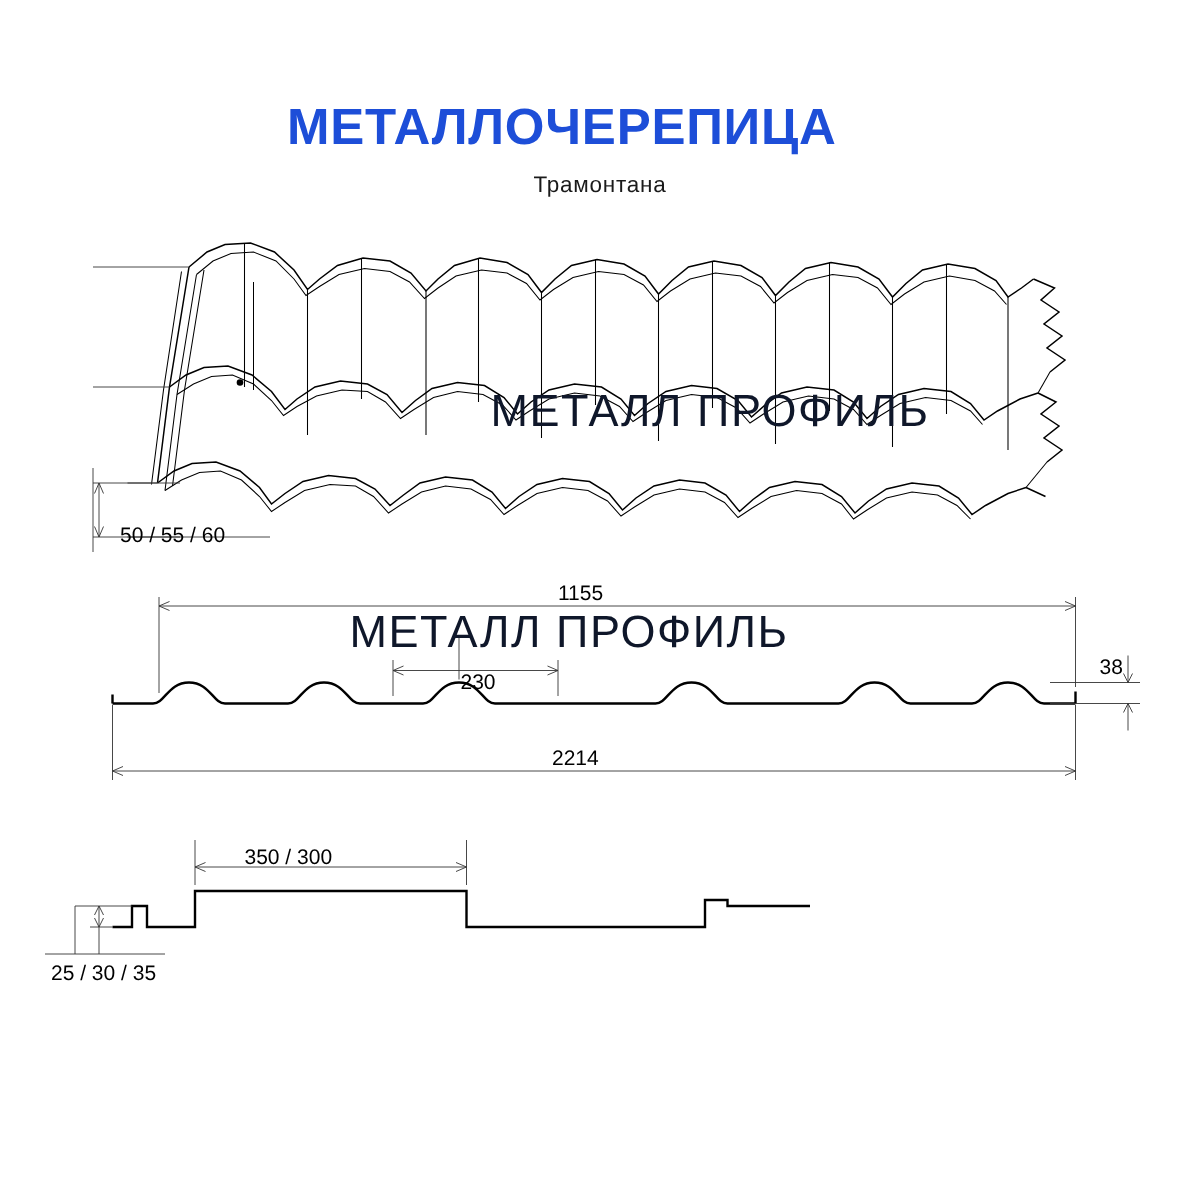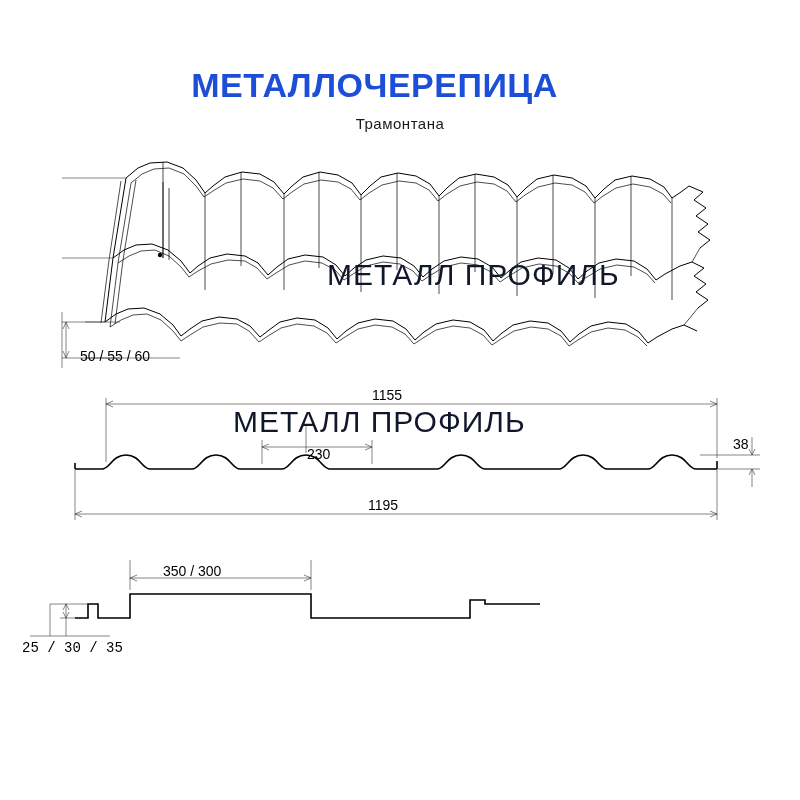--- a/index.html
+++ b/index.html
@@ -47,21 +47,21 @@
     font-size: 14px;
     color: #000;
     white-space: nowrap;
   }
   .lbl-50 { left: 80px; top: 348px; }
   .lbl-1155 { left: 352px; top: 387px; margin-left: 20px; }
   .lbl-230 { left: 307px; top: 446px; }
   .lbl-25 { left: 733px; top: 436px; }
   .lbl-1195 { left: 368px; top: 497px; }
   .lbl-350 { left: 163px; top: 563px; }
-  .lbl-2530 { left: 22px; top: 640px; font-family: Liberation Mono, monospace; }
+  .lbl-2530 { left: 34px; top: 640px; }
   .wm {
     position: absolute;
     font-weight: normal;
     color: #0f172a;
     letter-spacing: 1px;
     pointer-events: none;
     user-select: none;
   }
   .wm1 { left: 327px; top: 258px; font-size: 30px; }
   .wm2 { left: 233px; top: 405px; font-size: 30px; }
@@ -219,15 +219,15 @@
 <div class="wm wm1">МЕТАЛЛ ПРОФИЛЬ</div>
 <div class="wm wm2">МЕТАЛЛ ПРОФИЛЬ</div>
 
 <div class="title-main">МЕТАЛЛОЧЕРЕПИЦА</div>
 <div class="title-sub">Трамонтана</div>
 
 <div class="dim-label lbl-50">50 / 55 / 60</div>
 <div class="dim-label lbl-1155">1155</div>
 <div class="dim-label lbl-230">230</div>
 <div class="dim-label lbl-25">38</div>
-<div class="dim-label lbl-1195">1195</div>
+<div class="dim-label lbl-1195">2214</div>
 <div class="dim-label lbl-350">350 / 300</div>
 <div class="dim-label lbl-2530">25 / 30 / 35</div>
 
 </body></html>

